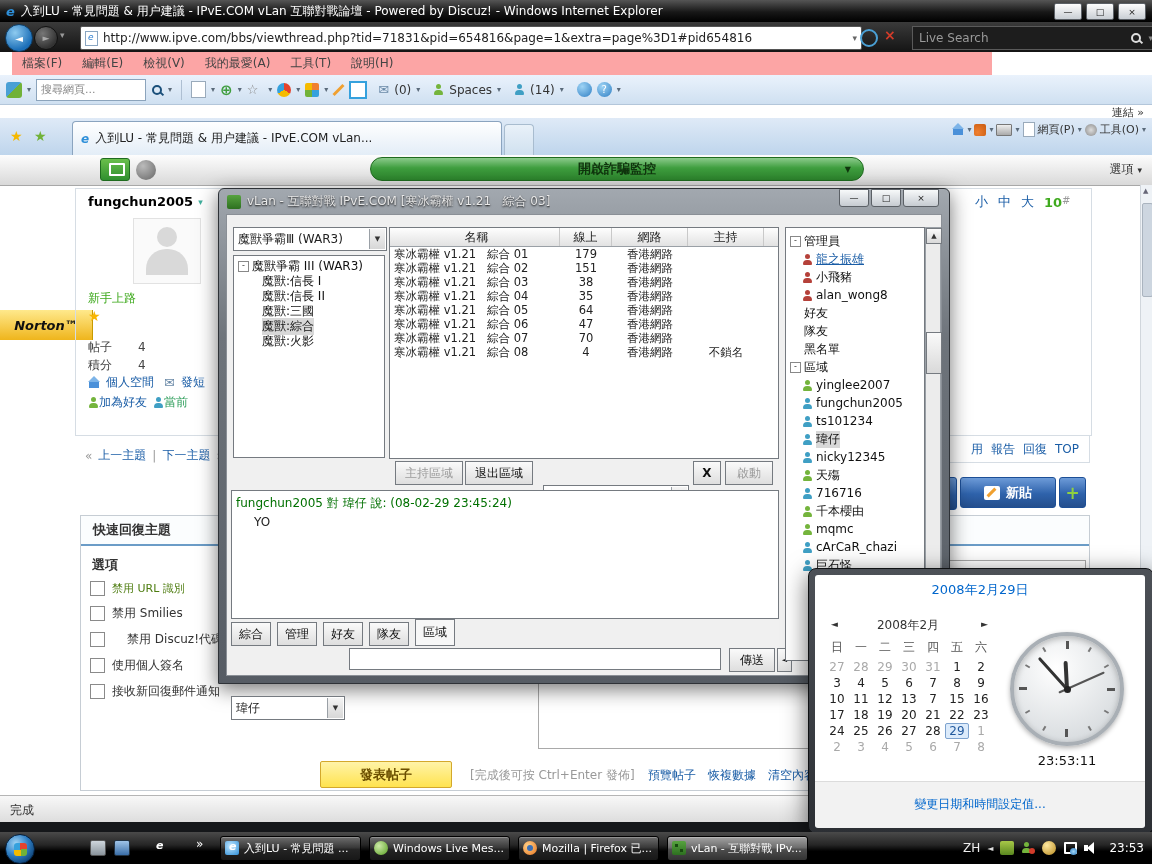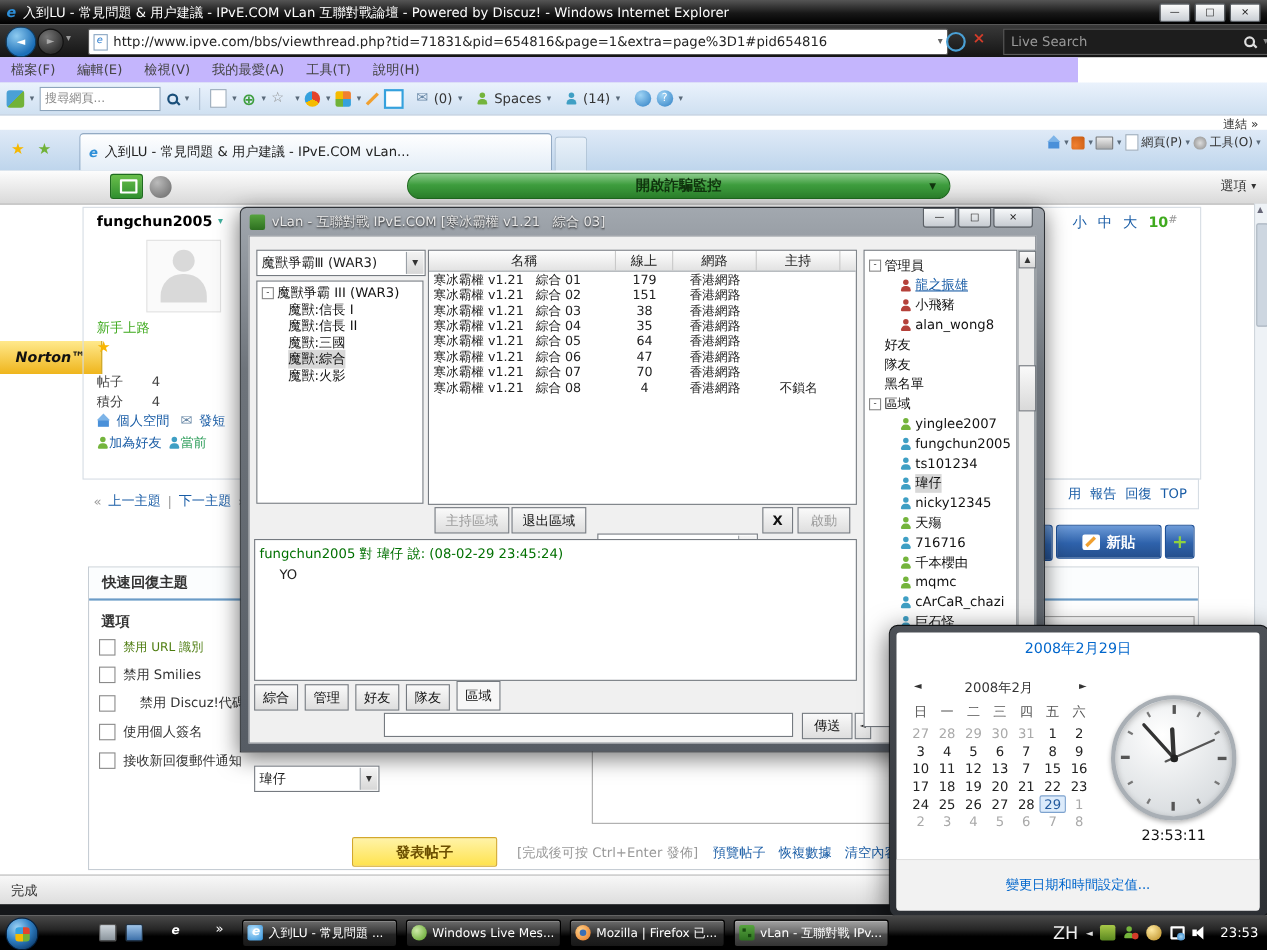--- a/index.html
+++ b/index.html
@@ -42,21 +42,21 @@
   
   .titlebar{left:0;top:0;width:1152px;height:22px;background:linear-gradient(#555,#171717 55%,#000);color:#fff}
   .winbtn{width:26px;height:15px;background:linear-gradient(#fdfdfd,#c9ced4);border:1px solid #5b6066;border-radius:2px;
           display:flex;align-items:center;justify-content:center;font-size:9px;color:#222}
   .addrrow{left:0;top:22px;width:1152px;height:30px;background:linear-gradient(#3a3a3a,#141414)}
   .navcirc{border-radius:50%;display:flex;align-items:center;justify-content:center}
   .addrfield{background:#fff;border:1px solid #555;border-radius:2px}
   .doc-icon{display:inline-block;width:11px;height:13px;background:#fff;border:1px solid #8aa6c2;position:relative;flex:none}
   .doc-icon::before{content:"e";position:absolute;left:2px;top:0;font-size:9px;font-style:italic;color:#2f7fd0}
   .lsearch{background:#1d1d1d;border:1px solid #5a5a5a;color:#9a9a9a}
-  .menubar{left:0;top:52px;width:980px;height:23px;background:#c4b5fd;border-bottom:1px solid #d9e2ec;color:#444}
+  .menubar{left:12px;top:52px;width:980px;height:23px;background:#fca5a5;border-bottom:1px solid #d9e2ec;color:#444}
   .menu-item{font-size:12px;color:#444}
   .toolbar{left:0;top:75px;width:1152px;height:30px;background:linear-gradient(#eaf2fc,#cfe0f1);border-bottom:1px solid #b3c6da}
   .tbsep{width:1px;height:20px;background:#aebfd2;margin:0 4px}
   .tbcaret{font-size:8px;color:#5a6a7a}
   .tabbar{left:0;top:118px;width:1152px;height:37px;background:linear-gradient(#dfeaf7,#bed5ec);border-bottom:1px solid #98b1c9}
   .tab-active{background:linear-gradient(#fff,#e3edf7);border:1px solid #8ba4bf;border-bottom:none;border-radius:4px 4px 0 0}
   .e-icon{font-style:italic;font-weight:bold;color:#2e8fd8}
   .nortonbar{left:0;top:155px;width:1152px;height:30px;background:linear-gradient(#fdfdfd,#d9d9d9);border-bottom:1px solid #a8a8a8}
   .norton-chip{left:0;top:155px;width:92px;height:30px;background:linear-gradient(#ffe98c,#efb51c);border-right:1px solid #c79a00;
                font-weight:bold;font-style:italic;color:#111;display:flex;align-items:center;justify-content:center}
@@ -92,21 +92,21 @@
   .vt-head span{display:flex;align-items:center;justify-content:center;border-right:1px solid #c9c9c9;box-sizing:border-box}
   .vt-row{display:flex;height:14px;font-size:11.5px;align-items:center}
   .vt-row span{box-sizing:border-box;text-align:center}
   .c1{width:170px;text-align:left !important;padding-left:4px}
   .c2{width:52px}.c3{width:76px}.c4{width:76px}
   .grow,.urow{display:flex;align-items:center;gap:3px;font-size:12px;color:#111;padding-left:4px}
   .grow{height:15px}.urow{height:18px}
   .tg{width:9px;height:9px;border:1px solid #888;background:#fff;font-size:8px;line-height:7px;text-align:center;color:#333;flex:none}
   .tg:empty{visibility:hidden}
   .grow.row-child{padding-left:28px}
-  .urow.row-u{padding-left:32px}
+  .urow.row-u{padding-left:16px}
   .grow.sel .lbl,.urow.sel .lbl{background:#d8d8d8}
   .urow.link .lbl{color:#1a5da6;text-decoration:underline}
   .chat-tab{width:38px;height:22px}
   .chat-tab.active{background:#f7f7f7;height:25px;margin-top:-3px}
   .vscroll{background:#ececec;border:1px solid #9aa0a6}
   .sbtn{background:linear-gradient(#fafafa,#d9d9d9);border:1px solid #757a80;display:flex;align-items:center;justify-content:center;
         font-size:7px;color:#333}
 
   
   .calpanel{left:808px;top:568px;width:344px;height:264px;background:linear-gradient(#4d5157,#2c2f34);
@@ -844,21 +844,21 @@
           <span class="tlabel ell">Mozilla | Firefox 已...</span>
         </div>
 
         <div class="task active">
           <span class="ticon vlan"></span>
           <span class="tlabel ell">vLan - 互聯對戰 IPv...</span>
         </div>
       </div>
 
     <div class="abs flex" style="right:8px;top:4px;height:24px;gap:7px">
-      <span style="color:#eee;font-size:16px">ZH</span>
+      <span style="color:#eee;font-size:12px">ZH</span>
       <span class="i-lt" style="color:#ddd;font-size:8px"></span>
       <span class="trayico" style="background:linear-gradient(#a8c848,#5a8820);border-radius:2px"></span>
       <span class="trayico">
           <i class="person green" style="position:absolute;left:0;top:1px"></i>
           <i style="position:absolute;right:0;bottom:1px;width:6px;height:6px;border-radius:50%;background:#d23c2a"></i>
         </span>
       <span class="trayico" style="border-radius:50%;background:radial-gradient(circle at 35% 30%,#ffe9a0,#b88a20)"></span>
       <span class="trayico">
           <i style="position:absolute;left:1px;top:1px;width:9px;height:8px;border:2px solid #fff;border-radius:1px"></i>
           <i style="position:absolute;right:0;bottom:0;width:7px;height:7px;border-radius:50%;background:radial-gradient(#9fd4f5,#2f7fc4)"></i>

